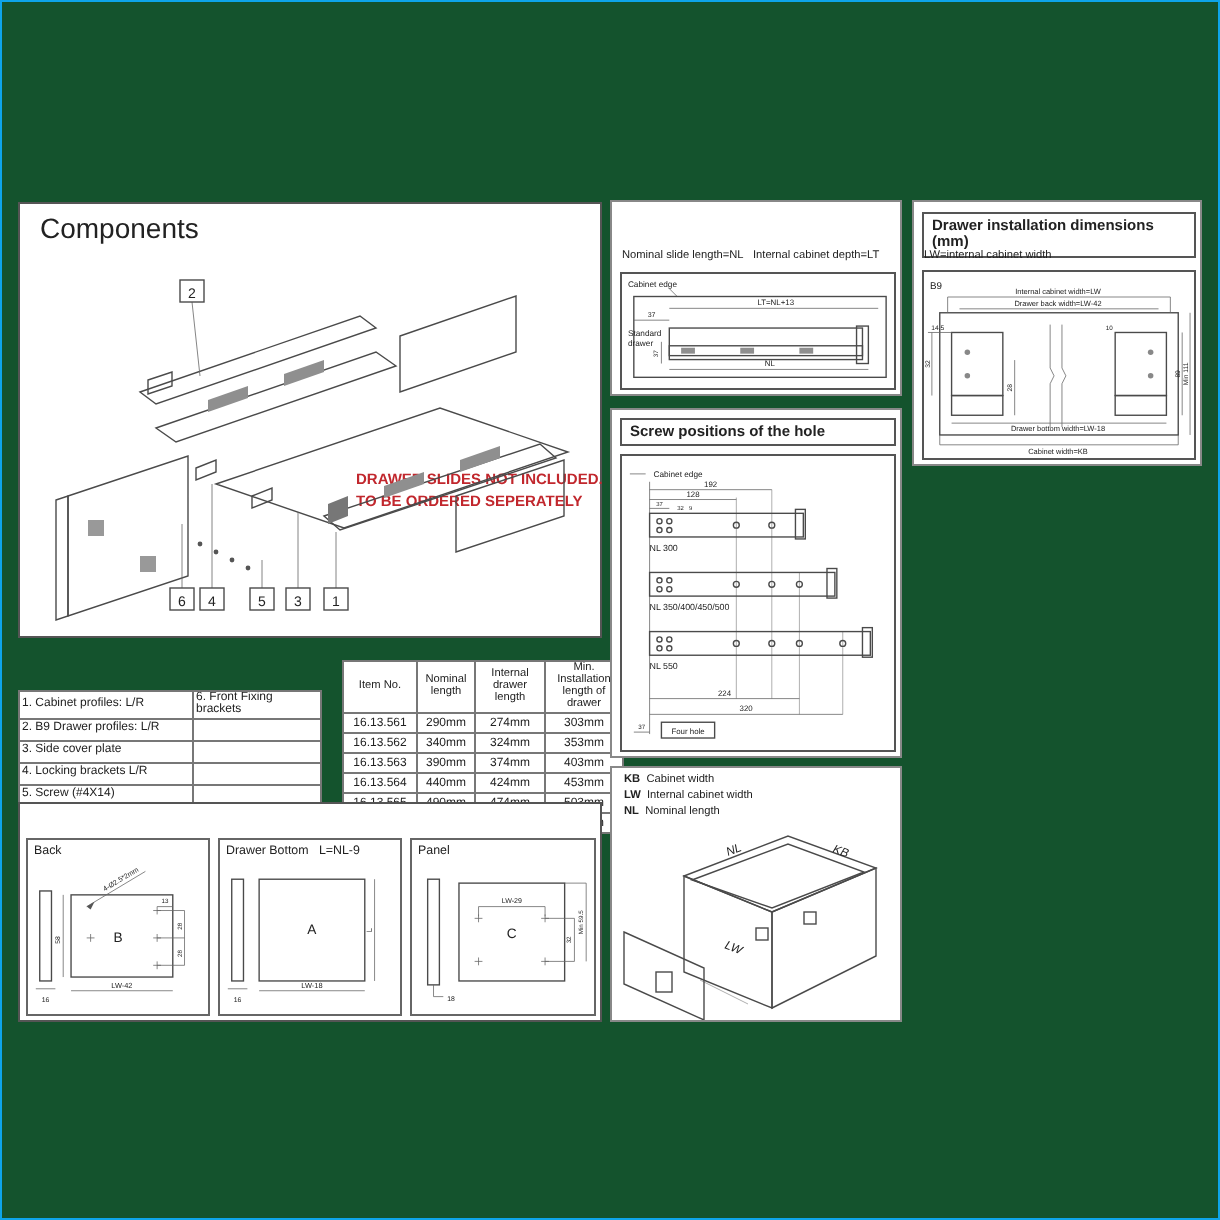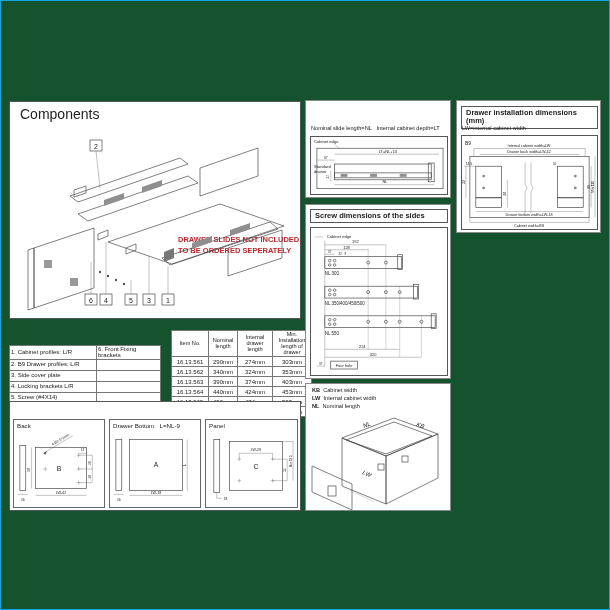--- a/index.html
+++ b/index.html
@@ -260,21 +260,21 @@
         <rect class="s" fill="#bbb" x="119" y="26" width="6" height="19"></rect>
         <line class="d" x1="20" y1="34" x2="20" y2="45"></line>
         <text x="18.5" y="40" font-size="3.2" text-anchor="middle" transform="rotate(-90 18.5 40)">37</text>
         <line class="d" x1="24" y1="48" x2="125" y2="48"></line>
         <text x="75" y="46.5" font-size="4" text-anchor="middle">NL</text>
       </svg>
     </div>
   </div>
 
   <div class="panel" style="left:304px;top:203px;width:146px;height:175px;border:1px solid #888;">
-    <div class="tbox" style="left:4px;top:4px;width:138px;">Screw dimensions of the sides</div>
+    <div class="tbox" style="left:4px;top:4px;width:138px;">Screw positions of the hole</div>
     <div class="dbox" style="left:4px;top:22px;width:138px;height:149px;">
       <svg width="136" height="147" viewBox="0 0 138 147">
         <line class="d" x1="4" y1="8" x2="12" y2="8"></line>
         <text x="16" y="9.5" font-size="4.2">Cabinet edge</text>
         <line class="d" x1="14" y1="12" x2="14" y2="140"></line>
 
         <line class="dd" x1="58" y1="20" x2="58" y2="122"></line>
         <line class="dd" x1="76" y1="16" x2="76" y2="122"></line>
         <line class="dd" x1="90" y1="58" x2="90" y2="130"></line>
         <line class="dd" x1="112" y1="88" x2="112" y2="130"></line>

